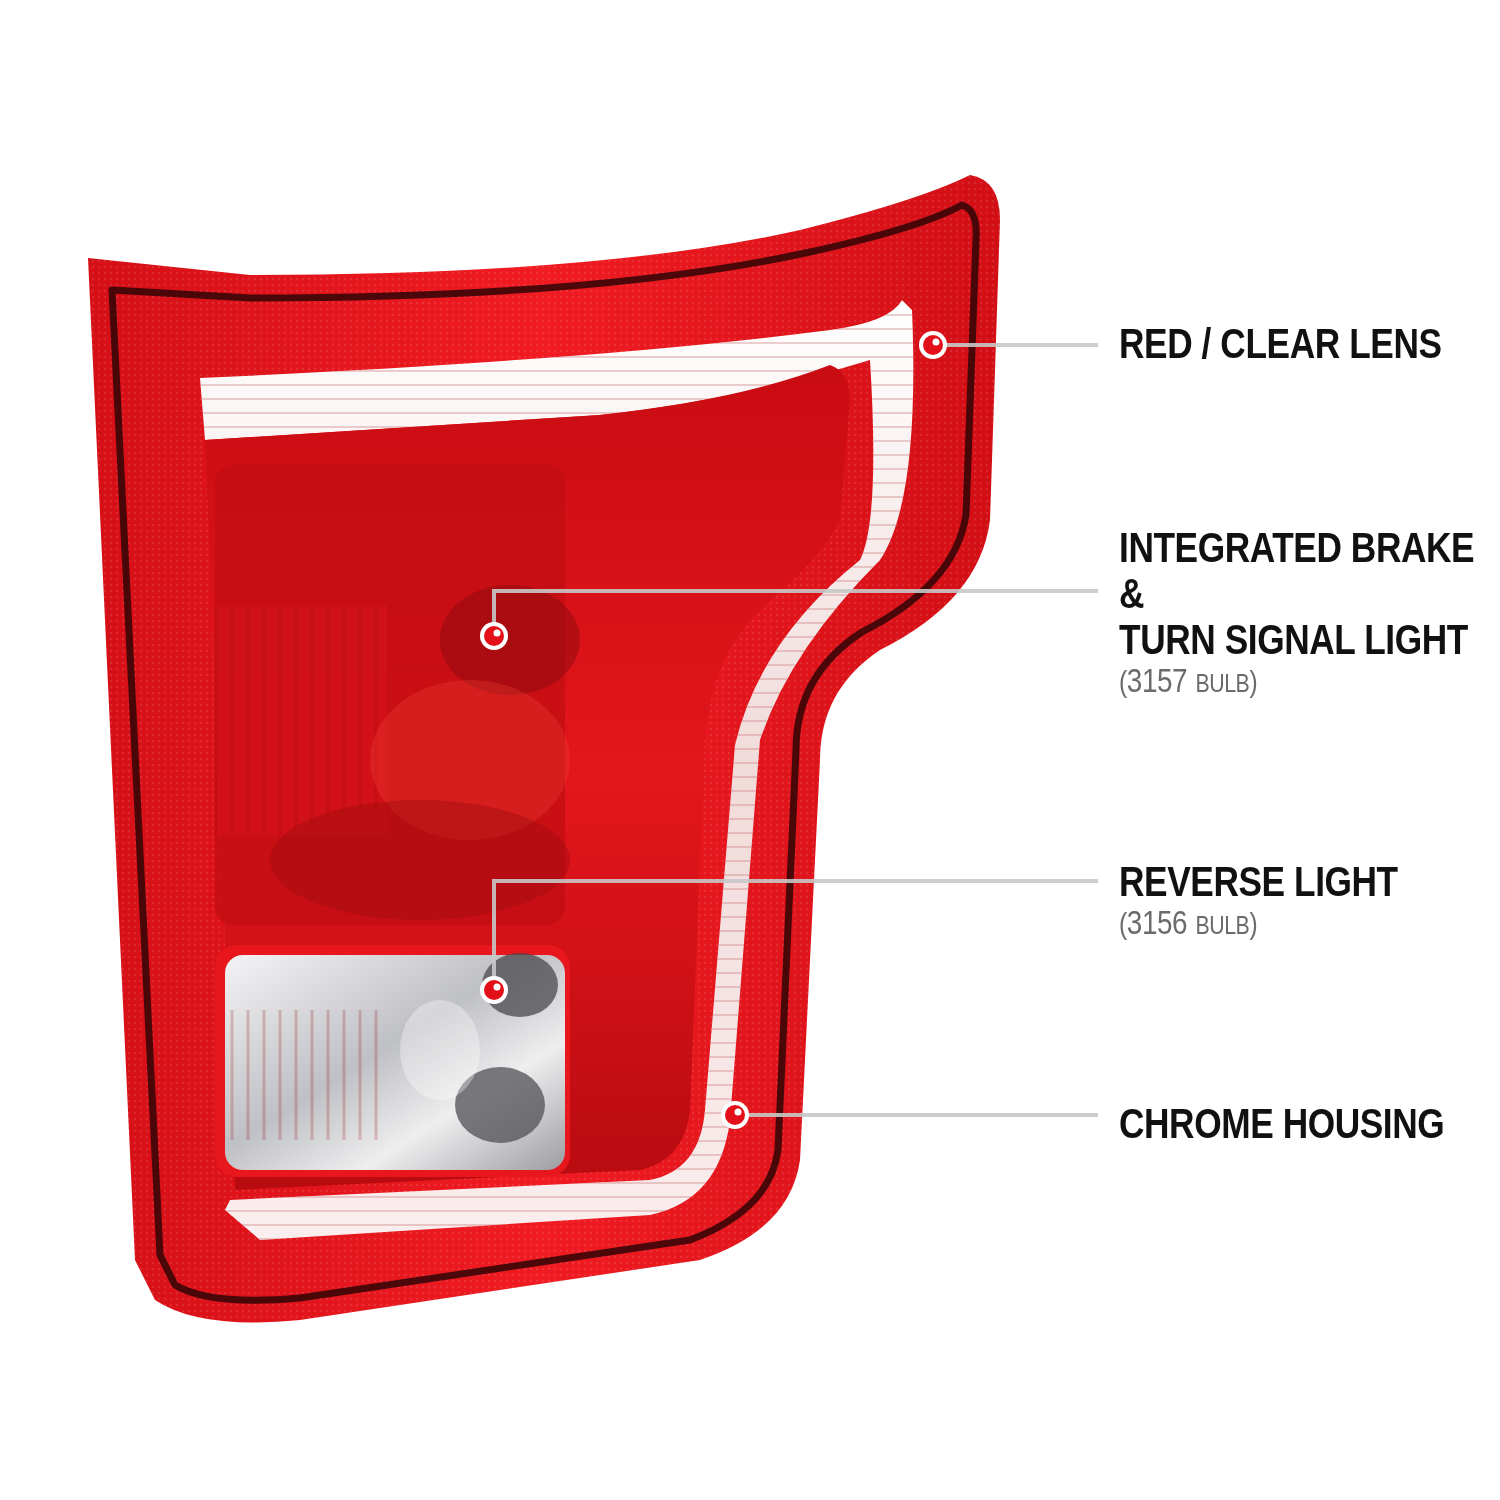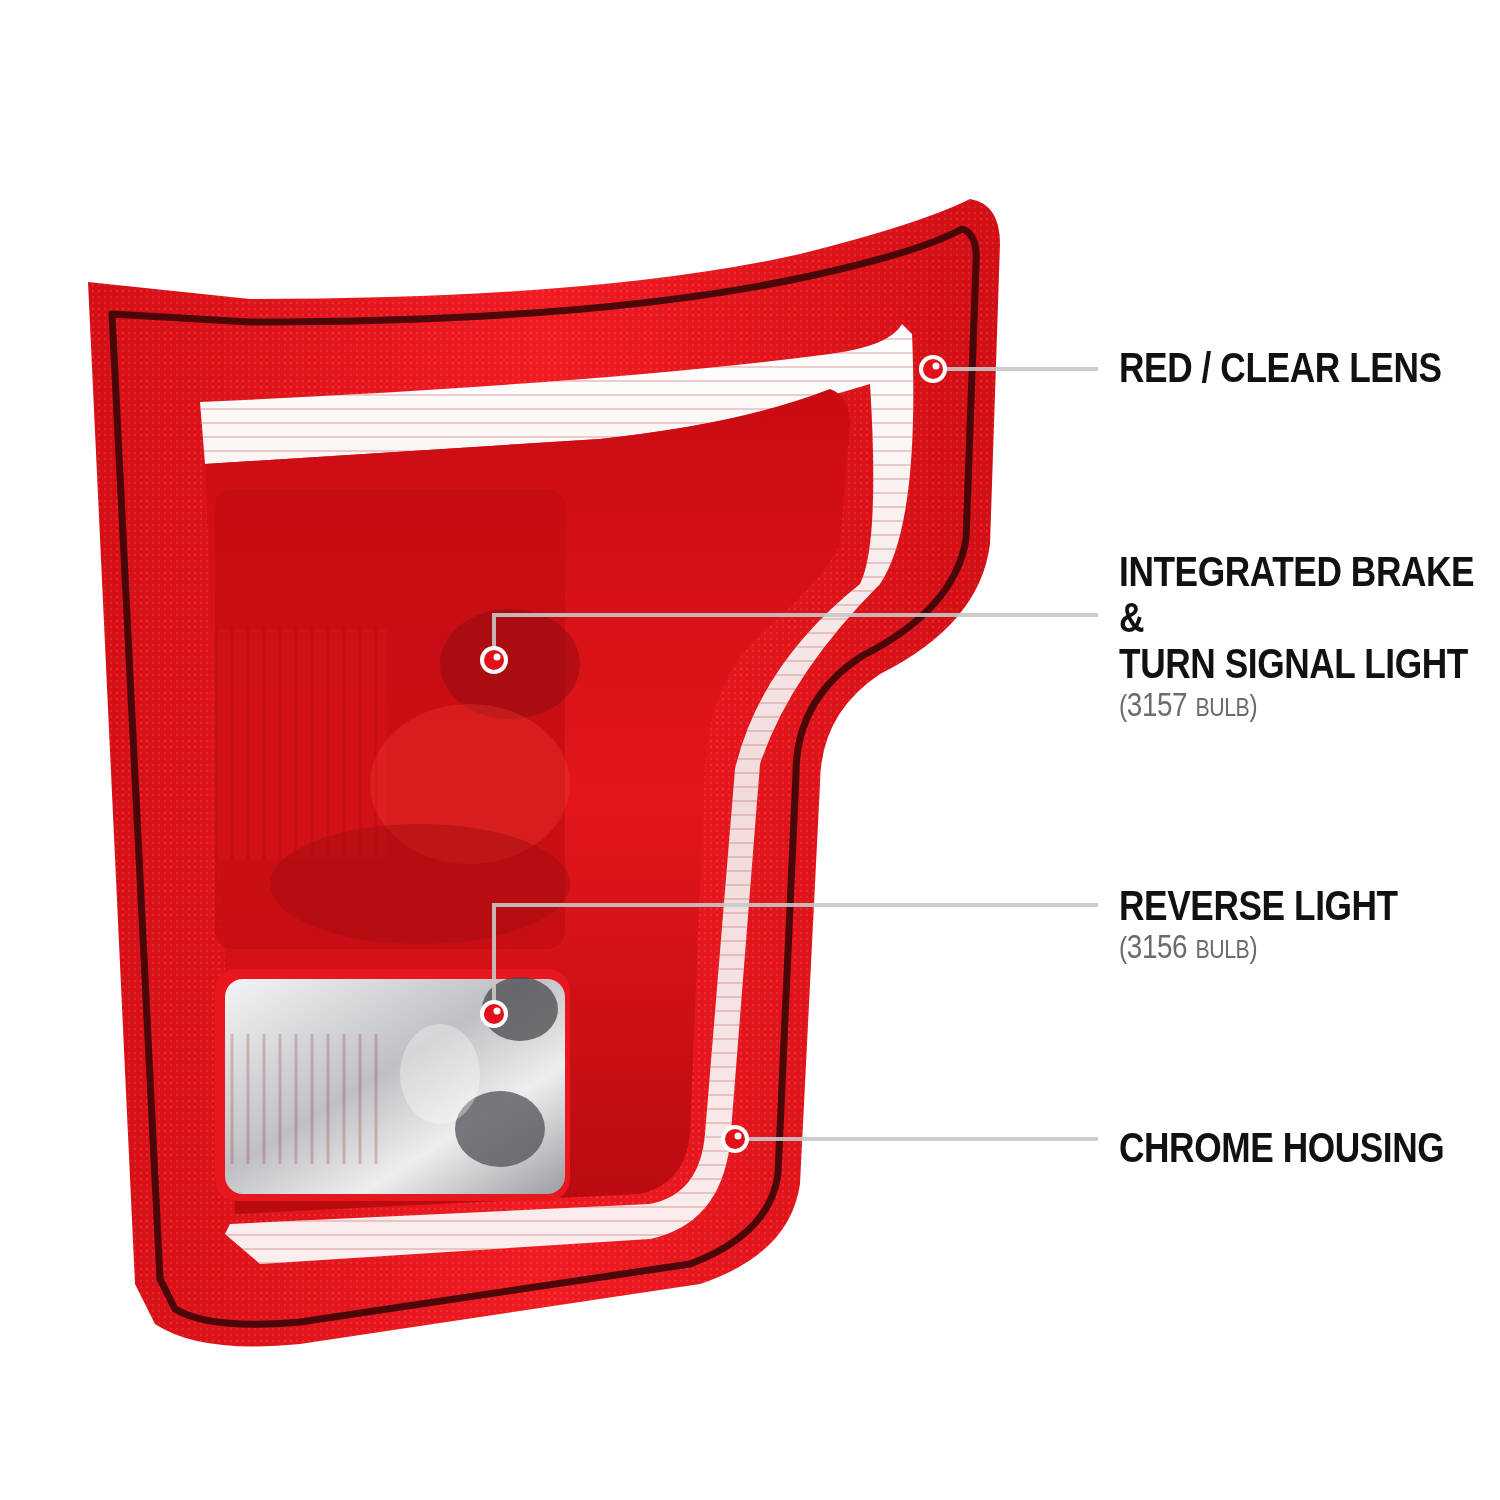--- a/index.html
+++ b/index.html
@@ -1,17 +1,17 @@
 <!DOCTYPE html>
 <html><head>
   <meta charset="utf-8">
   <style>
     html, body { margin: 0; padding: 0; background: #ffffff; }
     body { width: 1500px; height: 1500px; position: relative; overflow: hidden; }
-    .canvas { position: absolute; left: 0; top: 0; width: 1500px; height: 1324px; margin-top: 24px; }
+    .canvas { position: absolute; left: 0; top: 0; width: 1500px; height: 1324px; }
     svg.lamp { position: absolute; left: 0; top: 0; }
     .label { position: absolute; left: 1119px; font-family: "Liberation Sans", sans-serif; color: #111111; font-weight: bold; letter-spacing: -0.5px; transform: scaleX(0.82); transform-origin: left top; white-space: nowrap; }
     .label .line { display: block; font-size: 43px; line-height: 46px; }
     .label .sub { display: block; font-size: 30px; line-height: 36px; color: #6b6b6b; font-weight: normal; }
     .label .sub .num { font-size: 34px; }
     .label .sub .unit { font-size: 26px; margin-left: 10px; }
   </style>
 </head>
 <body>
 

